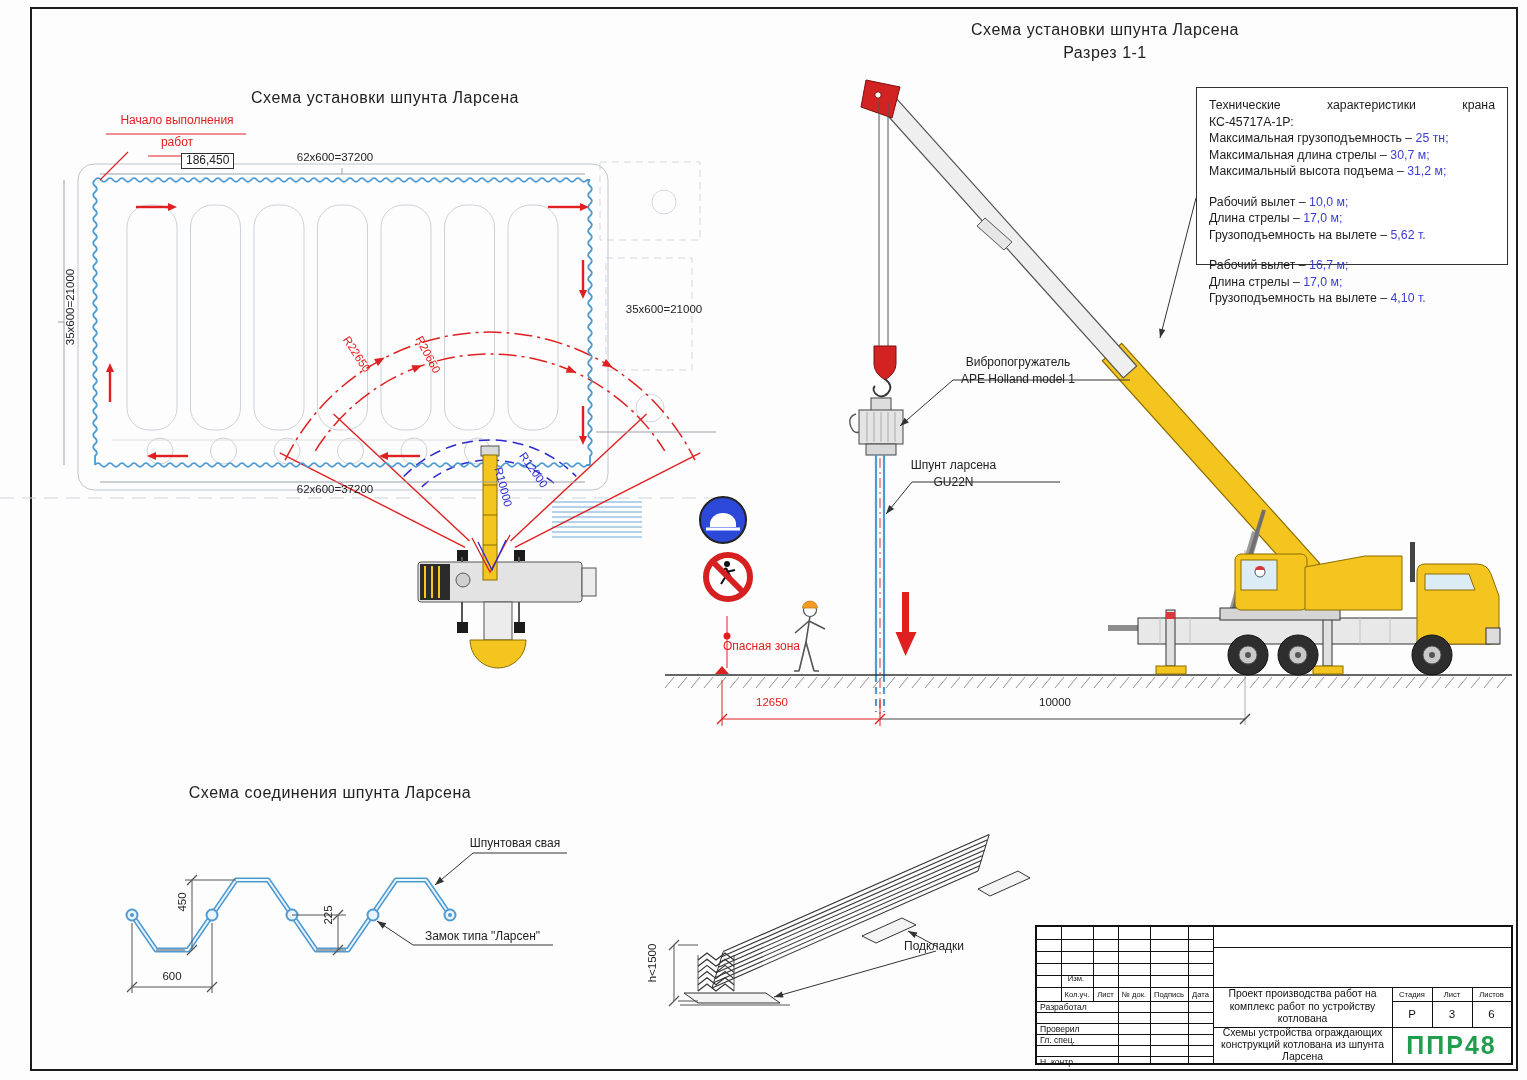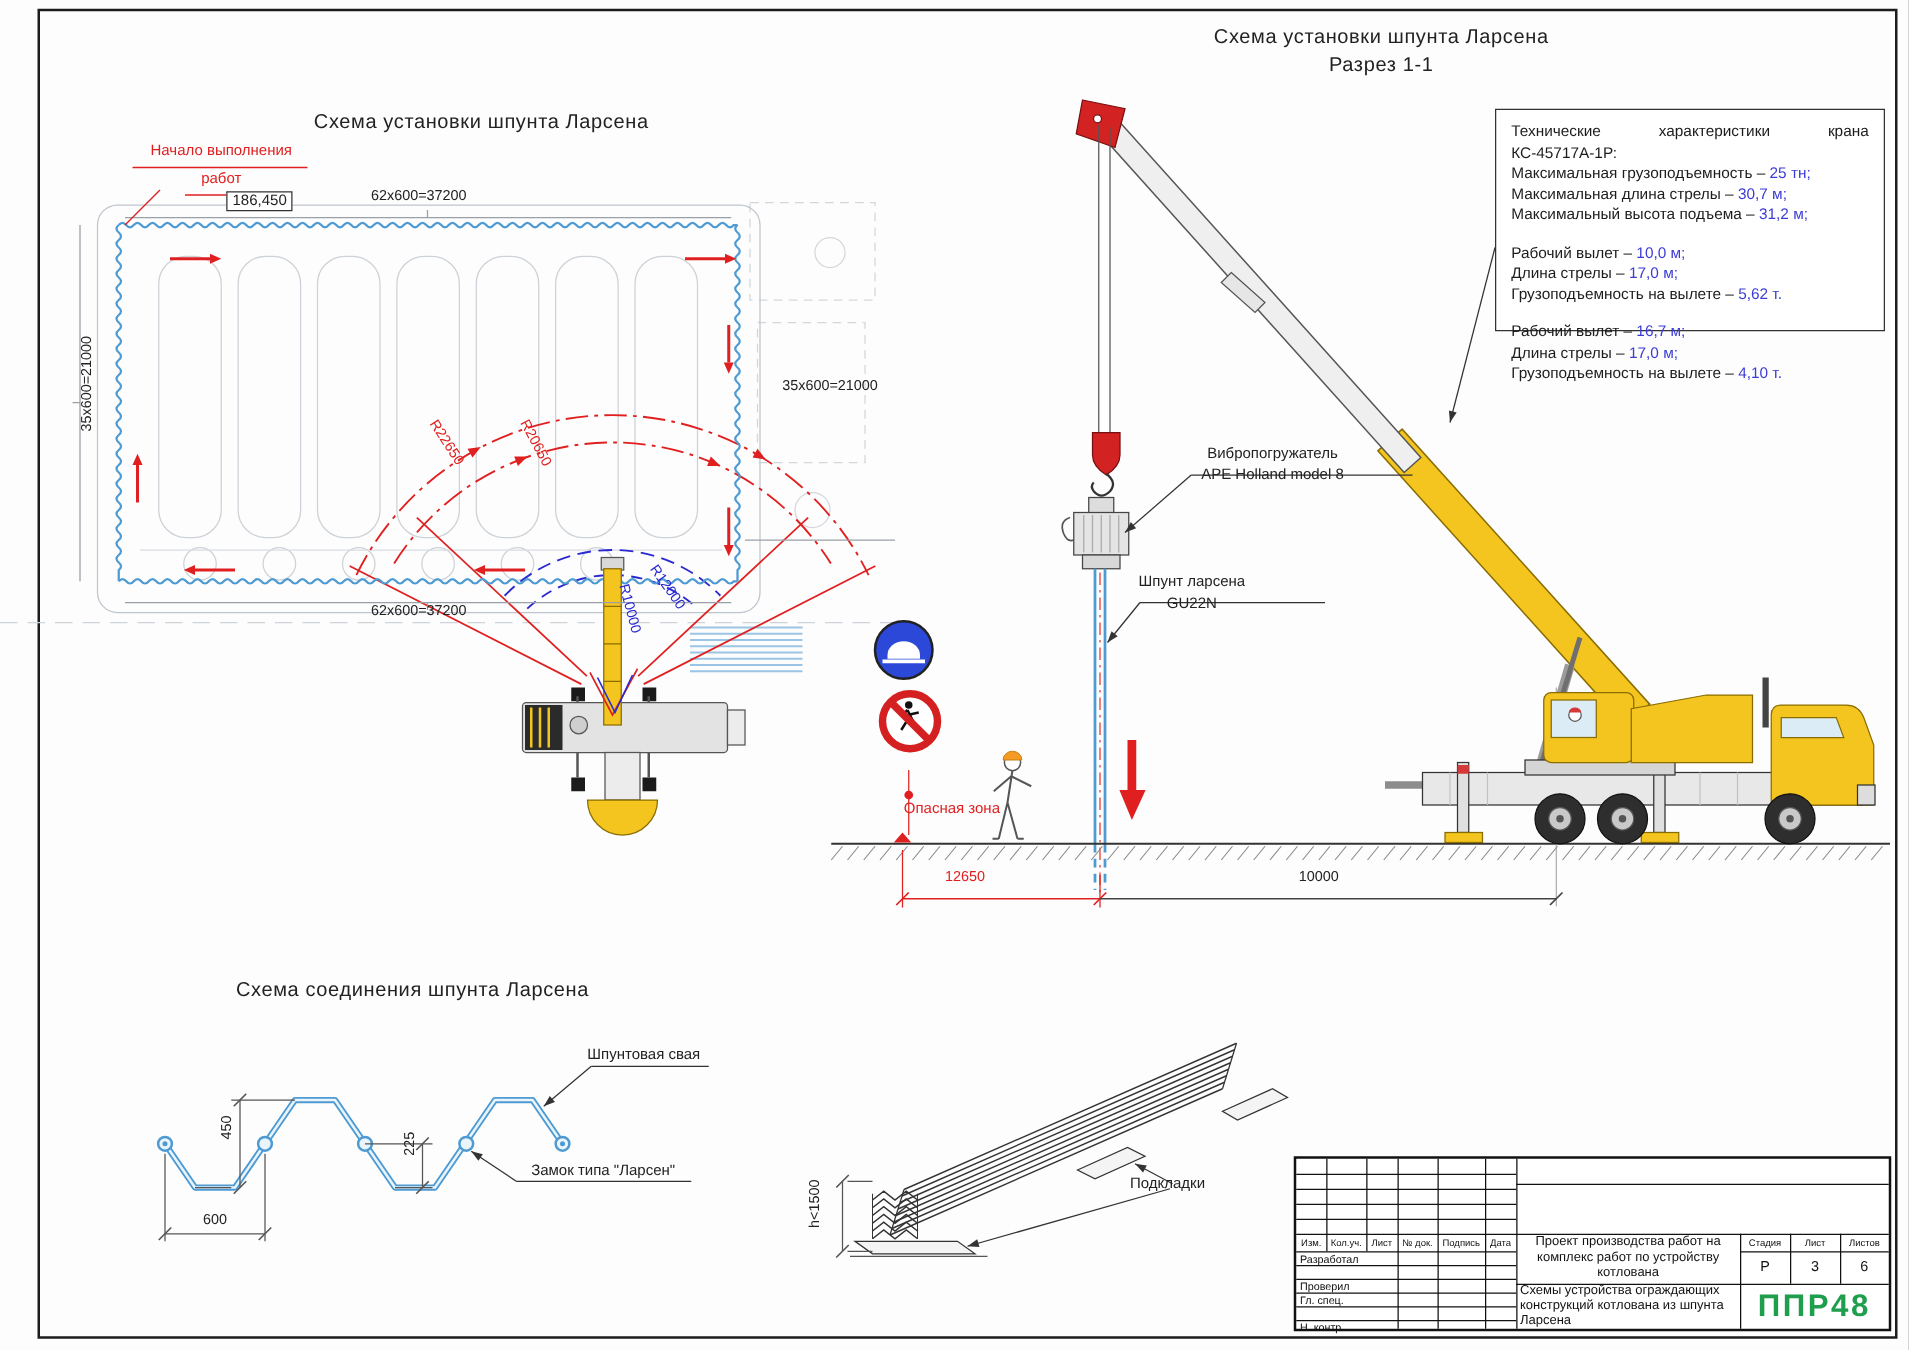--- a/index.html
+++ b/index.html
@@ -254,21 +254,21 @@
     <div><span>Рабочий вылет – </span><span class="val">10,0 м;</span></div>
     <div><span>Длина стрелы – </span><span class="val">17,0 м;</span></div>
     <div><span>Грузоподъемность на вылете – </span><span class="val">5,62 т.</span></div>
     <div class="gap2"></div>
     <div><span>Рабочий вылет – </span><span class="val">16,7 м;</span></div>
     <div><span>Длина стрелы – </span><span class="val">17,0 м;</span></div>
     <div><span>Грузоподъемность на вылете – </span><span class="val">4,10 т.</span></div>
   </div>
 
   <div class="lbl sm ctr" style="left:948px;top:356px;width:140px;">Вибропогружатель</div>
-  <div class="lbl sm ctr" style="left:948px;top:373px;width:140px;">APE Holland model 8</div>
+  <div class="lbl sm ctr" style="left:948px;top:373px;width:140px;">APE Holland model 1</div>
   <div class="lbl sm ctr" style="left:896px;top:459px;width:115px;">Шпунт ларсена</div>
   <div class="lbl sm ctr" style="left:896px;top:476px;width:115px;">GU22N</div>
   <div class="lbl sm red ctr" style="left:714px;top:597px;width:95px;margin-top:43px;">Опасная зона</div>
   <div class="lbl dim red ctr" style="left:737px;top:696px;width:70px;">12650</div>
   <div class="lbl dim ctr" style="left:1015px;top:696px;width:80px;">10000</div>
 
   <div class="lbl ttl ctr" style="left:155px;top:784px;width:350px;">Схема соединения шпунта Ларсена</div>
   <div class="lbl dim ctr rot" style="left:176px;top:932px;width:60px;">450</div>
   <div class="lbl dim ctr rot" style="left:322px;top:938px;width:46px;">225</div>
   <div class="lbl dim ctr" style="left:132px;top:970px;width:80px;">600</div>
@@ -295,34 +295,34 @@
     <div class="h" style="left:176px;top:20px;width:298px;"></div>
     <div class="h" style="left:0;top:60px;width:474px;"></div>
     <div class="h" style="left:0;top:74px;width:176px;"></div>
     <div class="h" style="left:355px;top:74px;width:119px;"></div>
     <div class="h" style="left:0;top:85px;width:176px;"></div>
     <div class="h" style="left:0;top:96px;width:176px;"></div>
     <div class="h" style="left:0;top:107px;width:176px;"></div>
     <div class="h" style="left:0;top:118px;width:176px;"></div>
     <div class="h" style="left:0;top:129px;width:176px;"></div>
     <div class="h" style="left:176px;top:100px;width:298px;"></div>
-    <div class="c hd" style="left:0;top:60px;width:24px;height:14px;">Изм.</div>
+    <div class="c hd" style="left:0;top:44px;width:24px;height:14px;padding-left:27px;">Изм.</div>
     <div class="c hd" style="left:24px;top:60px;width:32px;height:14px;">Кол.уч.</div>
     <div class="c hd" style="left:56px;top:60px;width:25px;height:14px;">Лист</div>
     <div class="c hd" style="left:81px;top:60px;width:32px;height:14px;">№ док.</div>
     <div class="c hd" style="left:113px;top:60px;width:38px;height:14px;">Подпись</div>
     <div class="c hd" style="left:151px;top:60px;width:25px;height:14px;">Дата</div>
     <div class="role" style="left:0;top:74px;width:80px;height:11px;">Разработал</div>
     <div class="role" style="left:0;top:85px;width:80px;height:11px;"></div>
     <div class="role" style="left:0;top:96px;width:80px;height:11px;">Проверил</div>
     <div class="role" style="left:0;top:107px;width:80px;height:11px;">Гл. спец.</div>
     <div class="role" style="left:0;top:118px;width:80px;height:11px;"></div>
     <div class="role" style="left:0;top:129px;width:80px;height:11px;">Н. контр.</div>
     <div class="c" style="left:179px;top:61px;width:173px;height:38px;font-size:10.4px;text-align:center;white-space:normal;line-height:12.5px;">Проект производства работ на комплекс работ по устройству котлована</div>
-    <div class="c" style="left:179px;top:101px;width:173px;height:34px;font-size:10.4px;text-align:left;white-space:normal;line-height:12px;">Схемы устройства ограждающих конструкций котлована из шпунта Ларсена</div>
+    <div class="c" style="left:179px;top:101px;width:173px;height:34px;font-size:10.4px;text-align:center;white-space:normal;line-height:12px;">Схемы устройства ограждающих конструкций котлована из шпунта Ларсена</div>
     <div class="c hd" style="left:355px;top:60px;width:40px;height:14px;">Стадия</div>
     <div class="c hd" style="left:395px;top:60px;width:40px;height:14px;">Лист</div>
     <div class="c hd" style="left:435px;top:60px;width:39px;height:14px;">Листов</div>
     <div class="c" style="left:355px;top:74px;width:40px;height:26px;font-size:11.5px;">Р</div>
     <div class="c" style="left:395px;top:74px;width:40px;height:26px;font-size:11.5px;">3</div>
     <div class="c" style="left:435px;top:74px;width:39px;height:26px;font-size:11.5px;">6</div>
     <div id="logo">ППР48</div>
   </div>
 </div>
 

